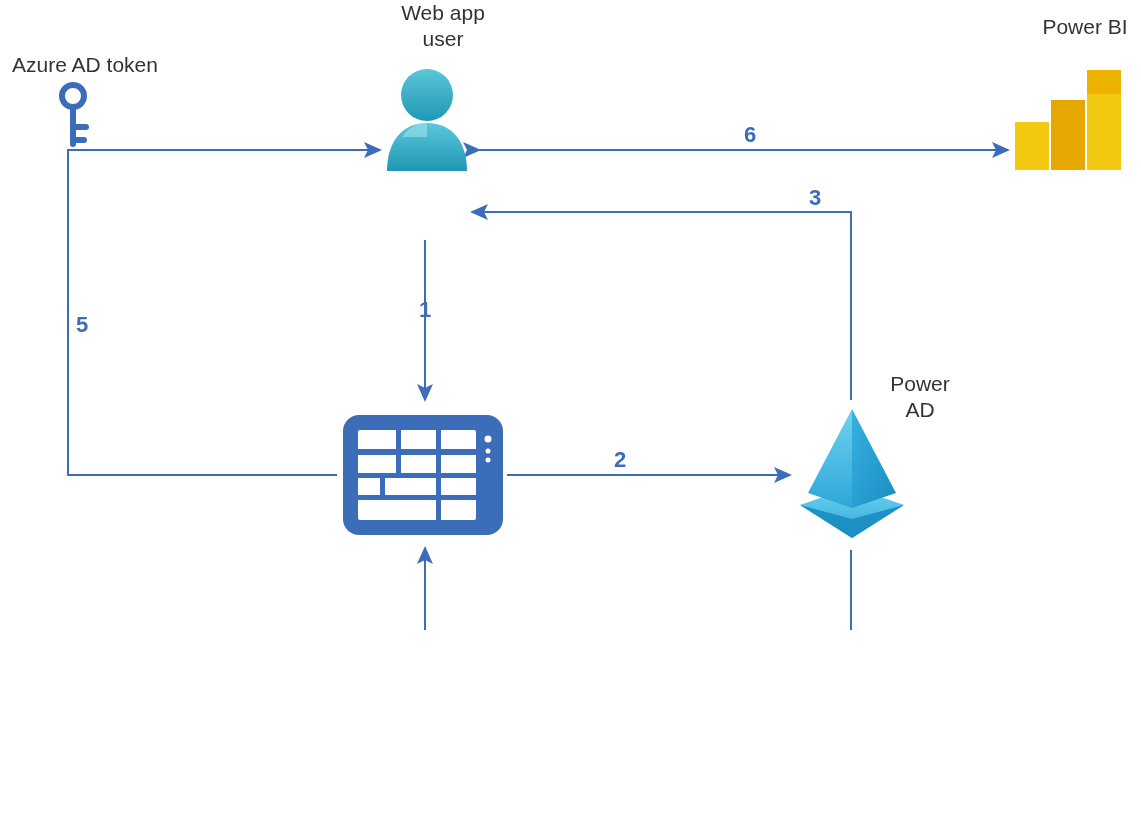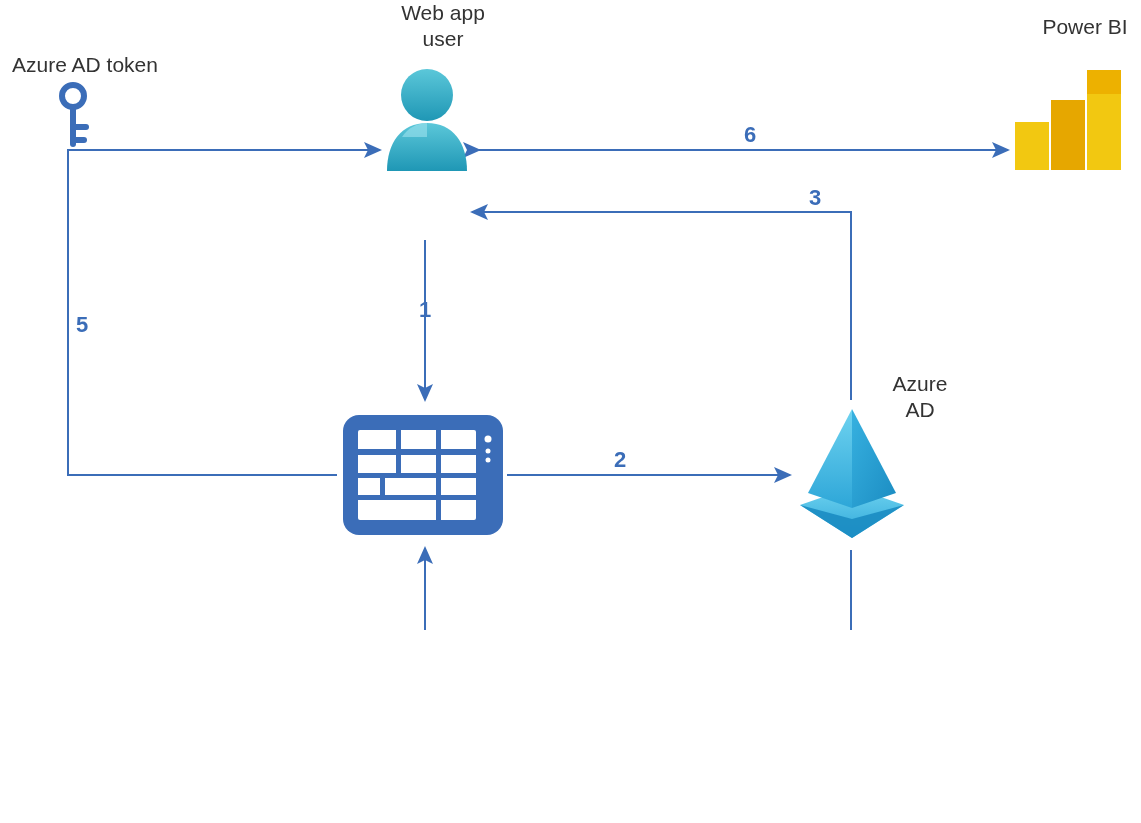--- a/index.html
+++ b/index.html
@@ -45,21 +45,21 @@
 <div id="canvas">
 
   <div class="label" style="left:363px; top:0px; width:160px;">Web app
 user</div>
 
   <div class="label" style="left:1030px; top:14px; width:110px;">Power BI</div>
 
   <div class="label" style="left:12px; top:52px;">Azure AD token</div>
 
 
-  <div class="label" style="left:880px; top:371px; width:80px;">Azure
+  <div class="label" style="left:880px; top:371px; width:80px;">Power
 AD</div>
 
   <div class="label" style="left:590px; top:718px;">Azure AD token</div>
 
   <div class="step-number" style="left:425px; top:310px;">1</div>
   <div class="step-number" style="left:620px; top:460px;">2</div>
   <div class="step-number" style="left:815px; top:198px;">3</div>
   <div class="step-number" style="left:575px; top:747px;">4</div>
   <div class="step-number" style="left:82px; top:325px;">5</div>
   <div class="step-number" style="left:750px; top:135px;">6</div>

